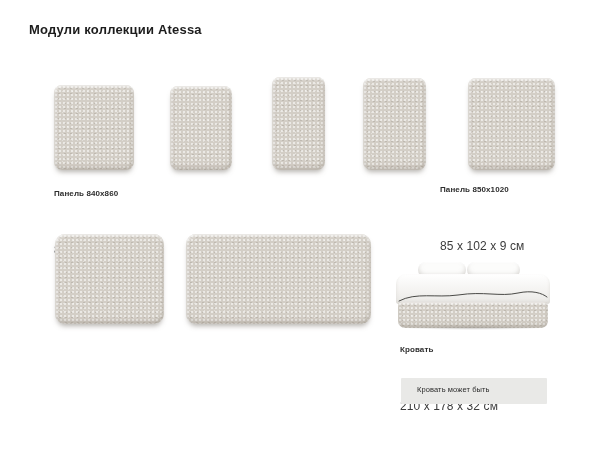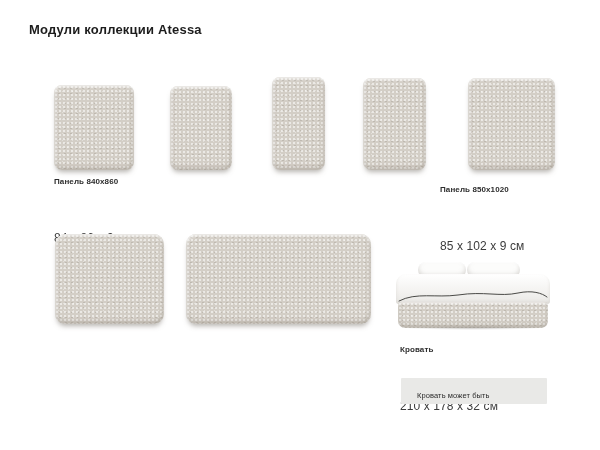--- a/index.html
+++ b/index.html
@@ -54,38 +54,38 @@
     border-radius:4px 4px 7px 7px;
     box-shadow:inset 0 2px 2px rgba(255,255,255,.5), inset 0 -3px 4px rgba(148,140,129,.4);
   }
   .bed-shadow{
     position:absolute;left:6px;top:64px;width:142px;height:4px;border-radius:50%;
     background:radial-gradient(ellipse at center, rgba(120,115,108,.35), transparent 70%);
   }
   .note{
     position:absolute;left:401px;top:378px;width:146px;height:26px;
     background:#e9e9e7;border-radius:1px;box-sizing:border-box;
-    padding:13px 6px 0 16px;line-height:9px;
+    padding:7px 6px 0 16px;line-height:9px;
   }
   .note div{font-size:7.5px;color:#2a2a2a;letter-spacing:.1px;}
 </style>
 </head>
 <body>
 
 <div class="page">
 
   <div class="title">Модули коллекции Atessa</div>
 
   <div class="panel fabric" style="left:54px;top:85px;width:80px;height:85px"></div>
   <div class="panel fabric" style="left:170px;top:86px;width:62px;height:84px"></div>
   <div class="panel fabric" style="left:272px;top:77px;width:53px;height:93px"></div>
   <div class="panel fabric" style="left:363px;top:78px;width:63px;height:92px"></div>
   <div class="panel fabric" style="left:468px;top:78px;width:87px;height:92px"></div>
 
-  <div class="label" style="left:54px;top:176px">
+  <div class="label" style="left:54px;top:188px">
     <div class="name">Панель 840x860</div>
     <div class="dims">84 x 86 x 9 см</div>
   </div>
   <div class="label" style="left:440px;top:184px">
     <div class="name">Панель 850x1020</div>
     <div class="dims">85 x 102 x 9 см</div>
   </div>
 
   <div class="panel fabric big" style="left:55px;top:234px;width:109px;height:90px"></div>
   <div class="panel fabric big" style="left:186px;top:234px;width:185px;height:90px"></div>

